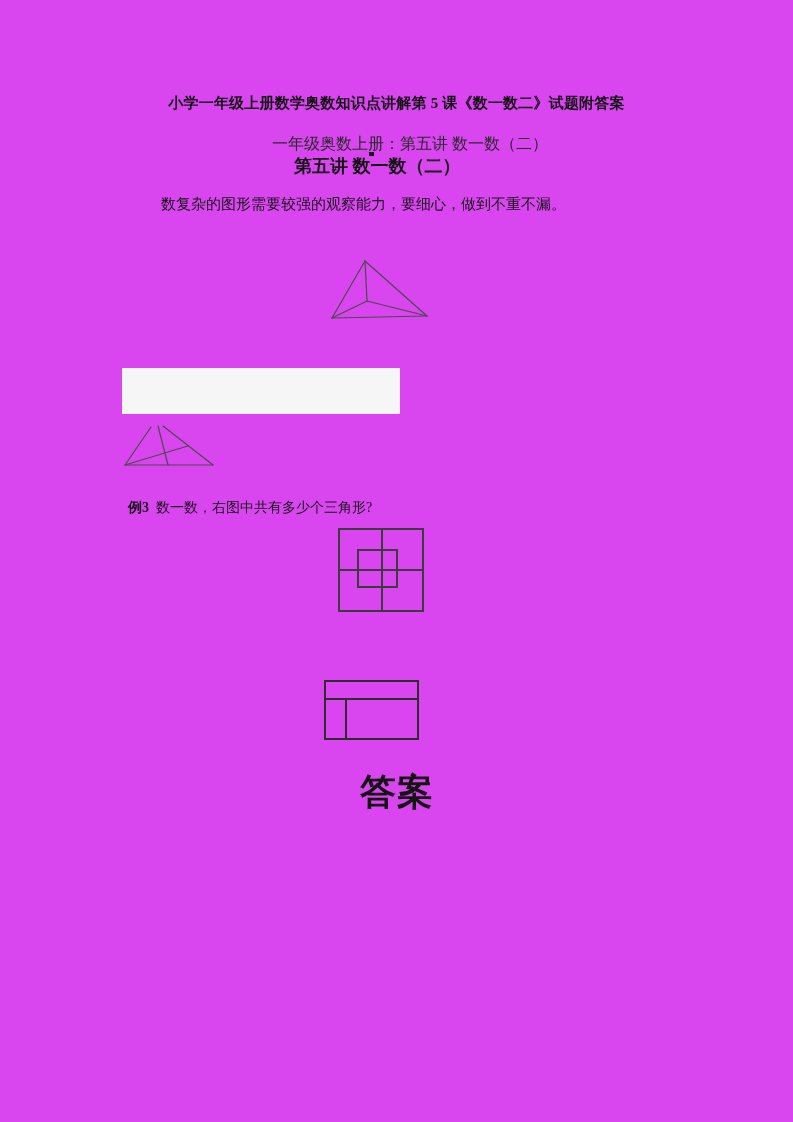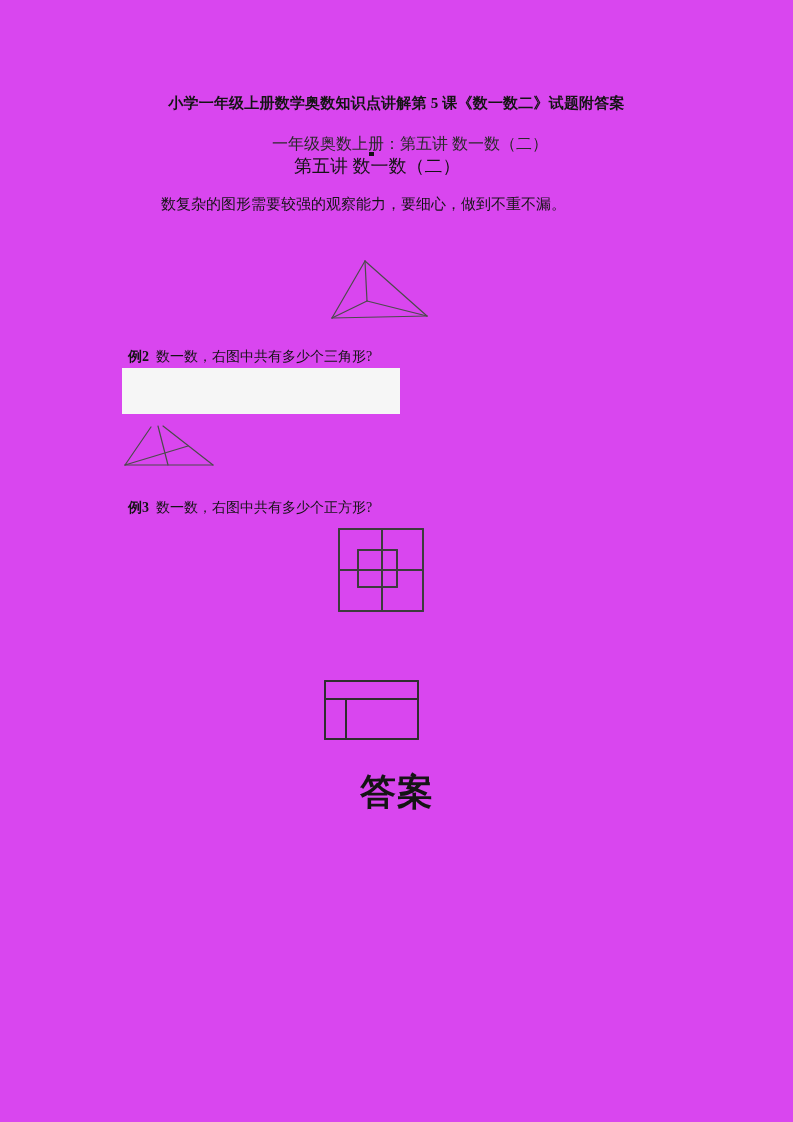--- a/index.html
+++ b/index.html
@@ -17,21 +17,21 @@
     position: absolute; top: 94px; left: 0; width: 793px;
     text-align: center; font-weight: bold; font-size: 15px; line-height: 18px;
     letter-spacing: 0.2px;
   }
   .doc-subtitle {
     position: absolute; top: 136px; left: 272px;
     font-size: 16px; line-height: 16px; color: #2a2a2a;
   }
   .section-heading {
     position: absolute; top: 156px; left: 294px;
-    font-size: 18px; line-height: 20px; font-weight: normal;
+    font-size: 18px; line-height: 20px; font-weight: bold;
   }
   .emphasis-mark {
     position: absolute; left: 369px; top: 152px;
     width: 5px; height: 4px; background: #111;
   }
   .intro {
     position: absolute; top: 196px; left: 161px;
     font-size: 15px; line-height: 17px;
   }
   .ex-line { position: absolute; left: 128px; font-size: 14px; line-height: 17px; white-space: nowrap; }
@@ -79,38 +79,35 @@
       <svg width="110" height="72">
         <line x1="40" y1="9" x2="7" y2="66" stroke="#4b4b4b" stroke-width="1.2" stroke-linecap="round"></line>
         <line x1="40" y1="9" x2="102" y2="64" stroke="#4b4b4b" stroke-width="1.2" stroke-linecap="round"></line>
         <line x1="7" y1="66" x2="102" y2="64" stroke="#4b4b4b" stroke-width="1.2" stroke-linecap="round"></line>
         <line x1="40" y1="9" x2="42" y2="49" stroke="#4b4b4b" stroke-width="1.2" stroke-linecap="round"></line>
         <line x1="42" y1="49" x2="7" y2="66" stroke="#4b4b4b" stroke-width="1.2" stroke-linecap="round"></line>
         <line x1="42" y1="49" x2="102" y2="64" stroke="#4b4b4b" stroke-width="1.2" stroke-linecap="round"></line>
       </svg>
     </div>
 
-  <div class="ex-line ex2">
-    <span class="ex-label">例2</span><span>数一数，右图中共有多少个三角形?</span>
-  </div>
 
   <div class="img-panel" style="background: rgb(246, 246, 246);"></div>
 
   <div class="fig fig-2">
       <svg width="100" height="52">
         <line x1="5" y1="45" x2="93" y2="45" stroke="#4b4b4b" stroke-width="1.2" stroke-linecap="round"></line>
         <line x1="5" y1="45" x2="31" y2="7" stroke="#4b4b4b" stroke-width="1.2" stroke-linecap="round"></line>
         <line x1="38" y1="6" x2="48" y2="45" stroke="#4b4b4b" stroke-width="1.2" stroke-linecap="round"></line>
         <line x1="43" y1="6" x2="93" y2="45" stroke="#4b4b4b" stroke-width="1.2" stroke-linecap="round"></line>
         <line x1="5" y1="45" x2="68" y2="26" stroke="#4b4b4b" stroke-width="1.2" stroke-linecap="round"></line>
       </svg>
     </div>
 
   <div class="ex-line ex3">
-    <span class="ex-label">例3</span><span>数一数，右图中共有多少个正方形?</span>
+    <span class="ex-label">例3</span><span>数一数，右图中共有多少个三角形?</span>
   </div>
 
   <div class="fig fig-3">
       <svg width="90" height="88">
         <line x1="2" y1="2" x2="86" y2="2" stroke="#3c3c3c" stroke-width="2" stroke-linecap="round"></line>
         <line x1="86" y1="2" x2="86" y2="84" stroke="#3c3c3c" stroke-width="2" stroke-linecap="round"></line>
         <line x1="2" y1="84" x2="86" y2="84" stroke="#3c3c3c" stroke-width="2" stroke-linecap="round"></line>
         <line x1="2" y1="2" x2="2" y2="84" stroke="#3c3c3c" stroke-width="2" stroke-linecap="round"></line>
         <line x1="45" y1="2" x2="45" y2="84" stroke="#3c3c3c" stroke-width="2" stroke-linecap="round"></line>
         <line x1="2" y1="43" x2="86" y2="43" stroke="#3c3c3c" stroke-width="2" stroke-linecap="round"></line>

